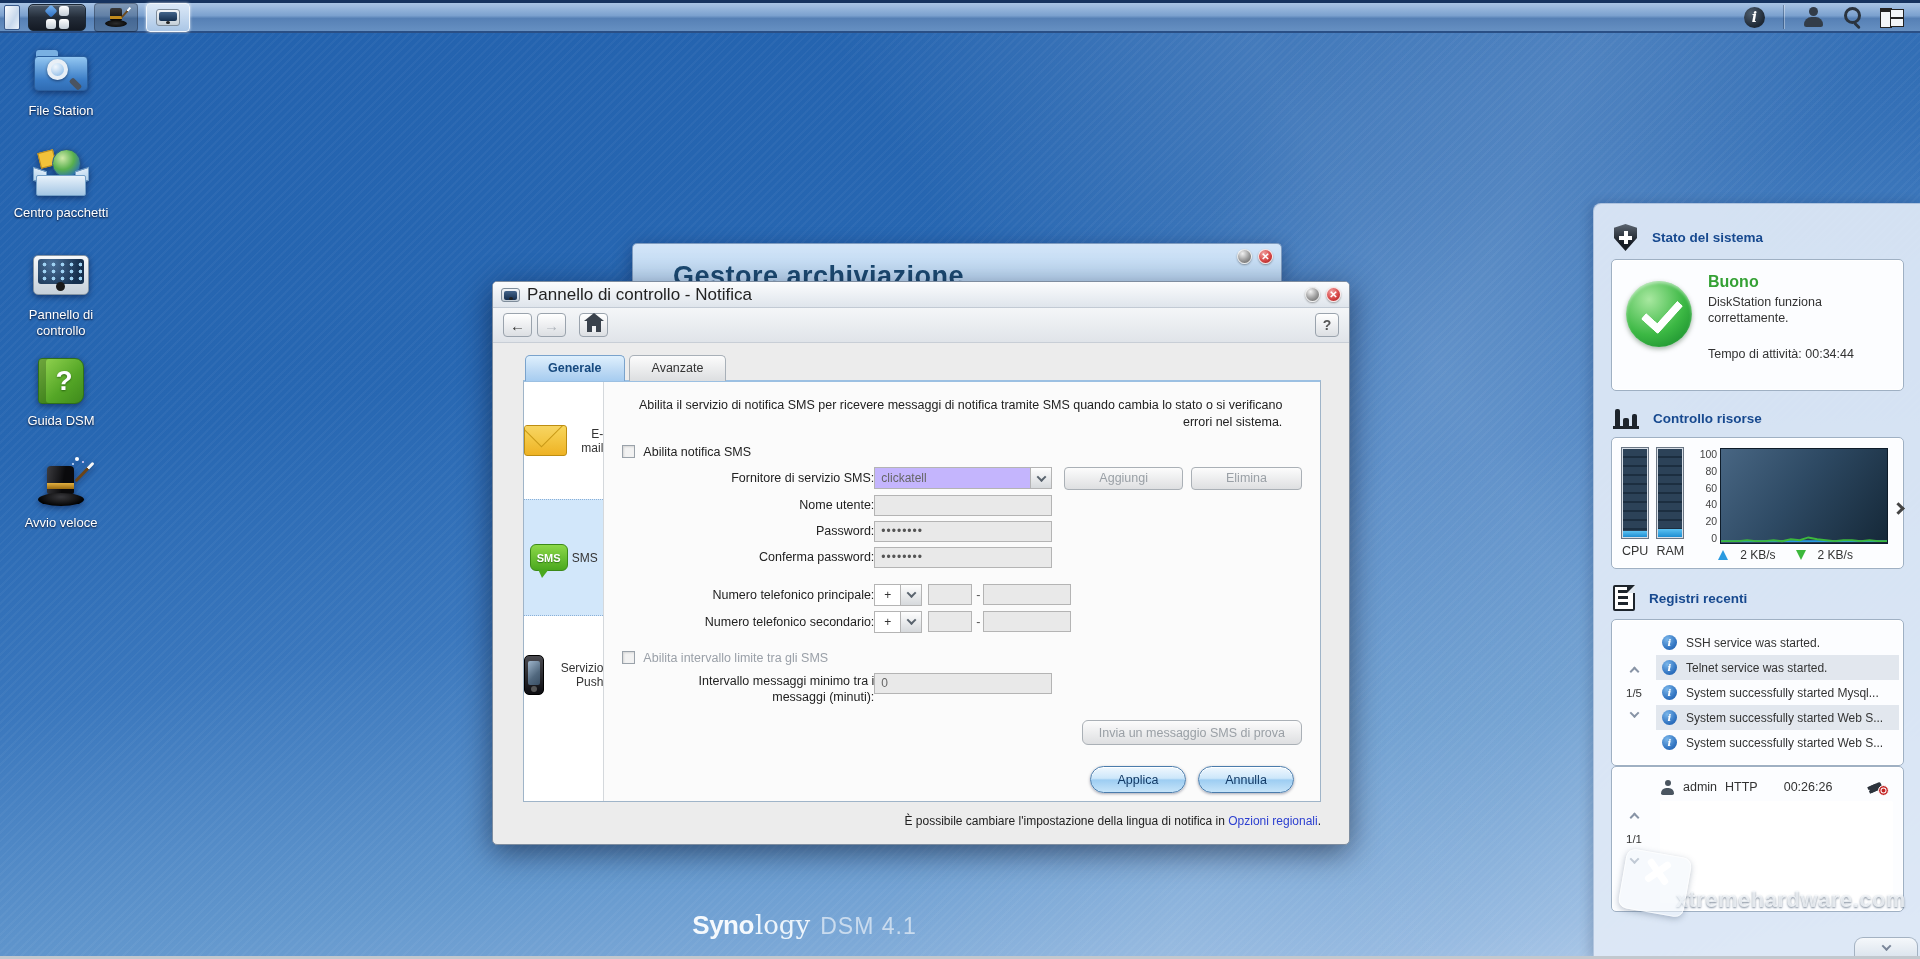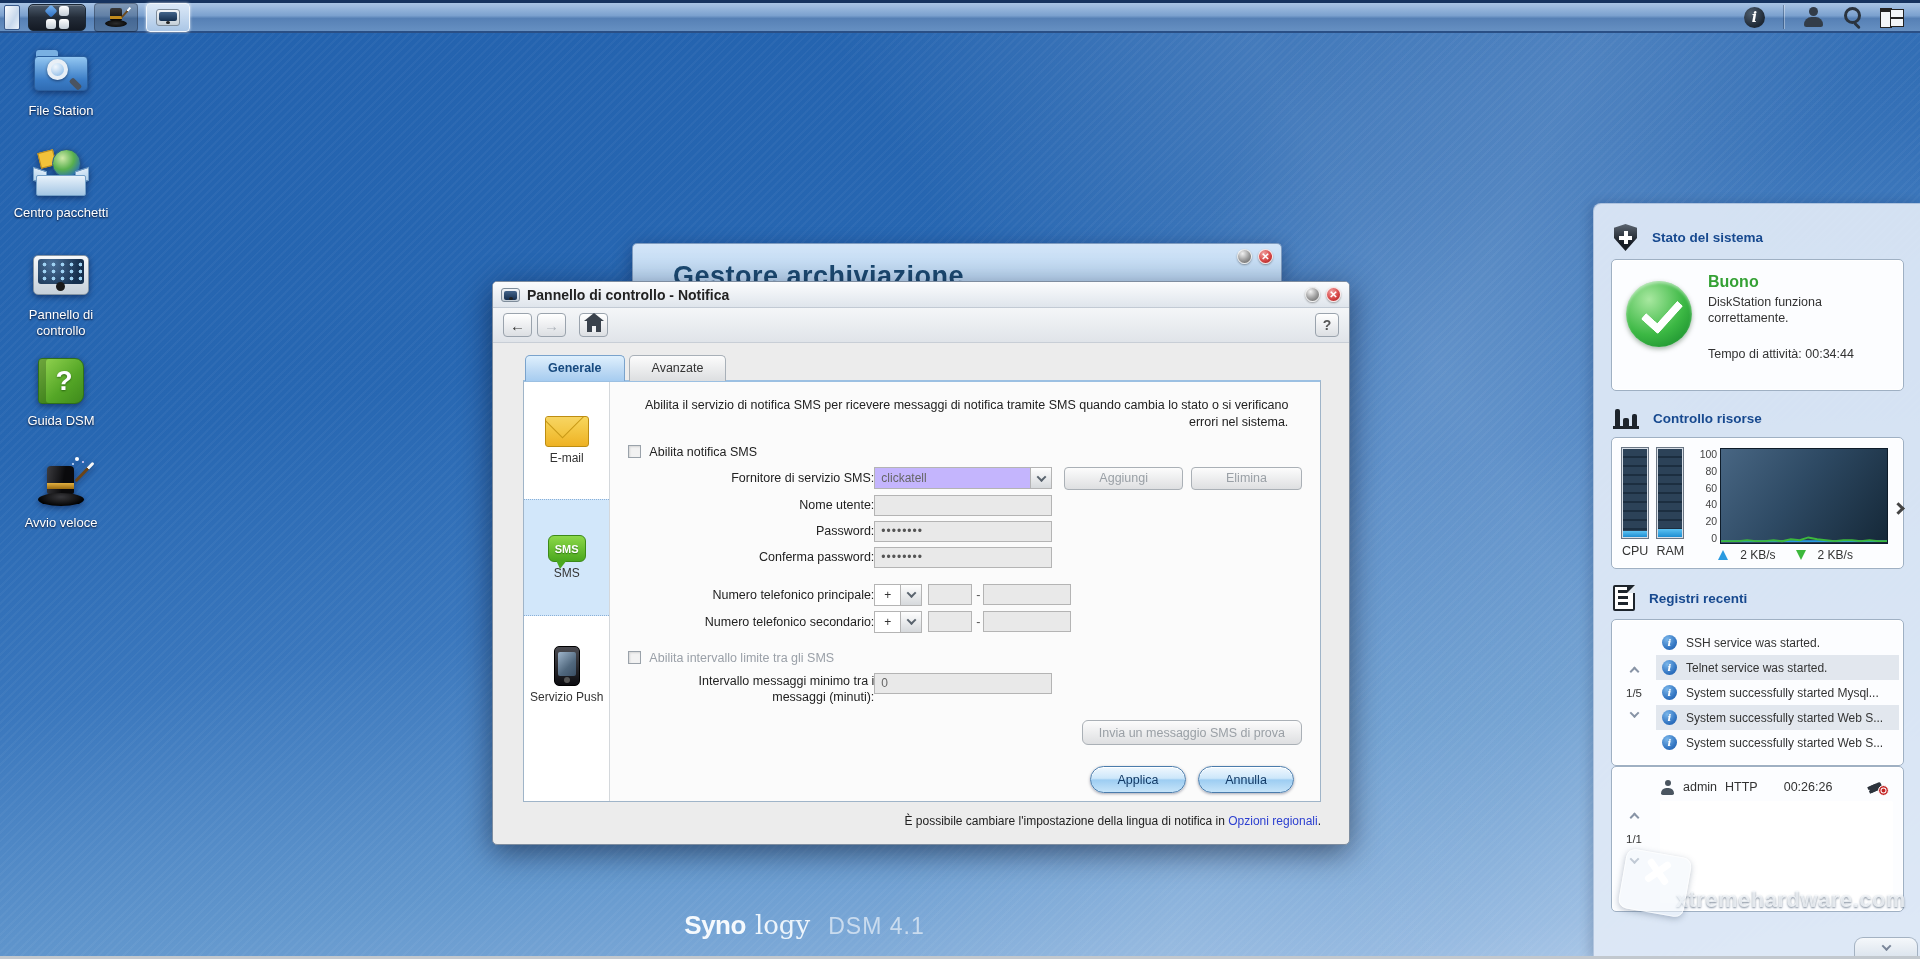--- a/index.html
+++ b/index.html
@@ -116,21 +116,21 @@
     background:radial-gradient(circle at 35% 28%, #f2f2f2, #9a9a9a 55%, #5c5c5c); box-shadow:0 1px 2px rgba(0,0,0,.35); }
   .close-btn { width:15px; height:15px; border-radius:50%; border:1px solid rgba(255,255,255,.85);
     background:radial-gradient(circle at 35% 28%, #f0a0a0, #d84848 55%, #a01818); box-shadow:0 1px 2px rgba(0,0,0,.35);
     color:#fff; font-size:10px; font-weight:bold; line-height:13px; text-align:center; }
 
   
   #dialog { position:absolute; left:492px; top:281px; width:858px; height:564px; z-index:20;
     border:1px solid #7e8da0; border-radius:5px; background:#ececec; box-shadow:0 8px 30px rgba(0,5,25,.5); }
   .dlg-titlebar { height:26px; border-radius:4px 4px 0 0; background:linear-gradient(#fbfcfd,#dfe5ec);
     border-bottom:1px solid #c2cad4; display:flex; align-items:center; padding:0 8px; gap:7px; position:relative; }
-  .dlg-title { font-size:14px; font-weight:bold; color:#222; }
+  .dlg-title { font-size:17px; font-weight:normal; color:#222; }
   .dlg-titlebar .win-ctrls { top:5px; }
   .dlg-toolbar { height:35px; background:linear-gradient(#f4f6f8,#e0e4e9); border-bottom:1px solid #c8ced6;
     display:flex; align-items:center; gap:5px; padding:0 10px; position:relative; }
   .nav-btn { width:29px; height:24px; border:1px solid #9aa3ad; border-radius:4px; background:linear-gradient(#ffffff,#dcdfe3);
     display:flex; align-items:center; justify-content:center; font-size:15px; font-weight:bold; color:#333; }
   .nav-btn.disabled { color:#b0b5bb; }
   .nav-btn.home { margin-left:8px; }
   .home-glyph { position:relative; width:14px; height:11px; margin-top:3px; background:#3a424c; }
   .home-glyph::before { content:""; position:absolute; left:-3px; top:-8px; border-left:10px solid transparent; border-right:10px solid transparent; border-bottom:8px solid #3a424c; }
   .home-glyph::after { content:""; position:absolute; left:5px; bottom:0; width:4px; height:6px; background:#f0f2f4; }
@@ -138,42 +138,42 @@
     background:linear-gradient(#ffffff,#dcdfe3); color:#555; font-size:14px; font-weight:bold; display:flex; align-items:center; justify-content:center; }
 
   .dlg-body { padding:12px 28px 0 30px; position:relative;text-align:right; }
   .tab-row { display:flex; gap:4px; margin-bottom:-1px; position:relative; z-index:2; padding-left:2px; }
   .tab { padding:5px 22px 6px; font-size:12.5px; border:1px solid #a8b0b8; border-bottom:none; border-radius:5px 5px 0 0;
     background:linear-gradient(#fcfcfc,#dcdee0); color:#333; }
   .tab.active { background:linear-gradient(#dff0fd 0%, #bcd9f4 60%, #a6ccf0 100%); border-color:#7aa3cc; color:#16497e; font-weight:bold; }
 
   .content-box { position:relative; height:422px; background:#fbfbfb; border:1px solid #9fb4c8; border-top:2px solid #9cc0e2; display:flex; }
   .dlg-sidebar { width:141px; background:#fff; border-right:1px solid #d4d8dc; display:flex; flex-direction:column; }
-  .side-item { height:117px; display:flex; flex-direction:column; align-items:center; justify-content:center; gap:4px; }
+  .side-item { height:117px; display:flex; flex-direction:row; align-items:center; justify-content:center; gap:4px; }
   .side-item.selected { background:#d2e7fa; border-top:1px dotted #8ab0d8; border-bottom:1px dotted #8ab0d8; }
   .side-label { font-size:12px; color:#333; }
 
   .email-ico { position:relative; width:44px; height:31px; border:1px solid #bd8d12; border-radius:3px;
     background:linear-gradient(#f8d75c,#eeb224); overflow:hidden; }
   .email-ico::before { content:""; position:absolute; top:-16px; left:1px; width:29px; height:29px; transform:rotate(45deg);
     background:linear-gradient(135deg,#fce88c,#f2c23a); border:1px solid #c99a18; }
   .sms-ico { position:relative; width:38px; height:27px; border-radius:6px; border:1px solid #3c8a18;
     background:linear-gradient(#8cd848,#4aa81e); display:flex; align-items:center; justify-content:center;
     color:#fff; font-size:11px; font-weight:bold; text-shadow:0 1px 1px rgba(0,60,0,.5); }
   .sms-ico::after { content:""; position:absolute; bottom:-8px; left:7px; border-left:4px solid transparent; border-right:7px solid transparent; border-top:9px solid #4aa81e; }
   .push-ico { position:relative; width:26px; height:40px; border-radius:5px; background:linear-gradient(#4a4a50,#0c0c10); border:1px solid #000; }
   .push-ico::before { content:""; position:absolute; top:5px; left:3px; right:3px; bottom:9px; border-radius:2px;
     background:linear-gradient(135deg,#9fb6cc,#51687e 60%,#3a4f64); }
   .push-ico::after { content:""; position:absolute; bottom:2px; left:50%; width:6px; height:6px; margin-left:-3px; border-radius:50%; background:#555; }
 
   .form-area { flex:1; padding:15px 18px 0 18px; font-size:12.5px; color:#222; position:relative; }
   .form-desc { width:660px; line-height:1.35; margin-bottom:14px; }
   .cb-row { display:flex; align-items:center; gap:8px; margin:8px 0; }
   .cbox { width:13px; height:13px; border:1px solid #9aa2aa; background:#f2f2f2; box-shadow:inset 1px 1px 2px rgba(0,0,0,.12); }
-  .frow { display:flex; align-items:center; margin:5px 0 5px 22px; }
+  .frow { display:flex; align-items:center; margin:5px 0 5px 28px; }
   .flabel { width:224px; color:#222; }
   .tfield { width:178px; height:21px; background:#e9e9e9; border:1px solid #b4b4b4; display:flex; align-items:center;
     padding:0 6px; font-size:12px; color:#666; }
   .tfield.dots { letter-spacing:1px; color:#555; }
   .tselect { width:178px; height:22px; background:#c4b5fd; border:1px solid #b4b4b4; display:flex; align-items:stretch; color:#666; }
   .tselect .sel-text { flex:1; display:flex; align-items:center; padding:0 6px; font-size:12px; }
   .sel-arrow { width:21px; border-left:1px solid #b4b4b4; background:linear-gradient(#fefefe,#d6d9dc);
     display:flex; align-items:center; justify-content:center; }
   .chev { display:inline-block; width:7px; height:7px; border-left:2px solid #5a646e; border-bottom:2px solid #5a646e; }
   .chev.down { transform:rotate(-45deg) translate(1px,-1px); }
@@ -284,21 +284,21 @@
   .wm-tile::before { content:""; position:absolute; left:18px; top:14px; width:30px; height:7px; background:rgba(255,255,255,.95); transform:rotate(45deg); border-radius:3px; }
   .wm-tile::after { content:""; position:absolute; left:18px; top:14px; width:30px; height:7px; background:rgba(255,255,255,.95); transform:rotate(-45deg); border-radius:3px; }
   .wm-text { font-size:22px; font-weight:bold; color:rgba(248,251,254,.78); text-shadow:0 1px 2px rgba(90,105,125,.75); letter-spacing:.5px; margin-left:-14px; }
 
   #collapse-tab { position:absolute; right:2px; bottom:3px; width:64px; height:19px; z-index:16;
     background:linear-gradient(#f5f8fb,#dde5ee); border:1px solid #a4b2c2; border-bottom:none; border-radius:9px 9px 0 0;
     display:flex; align-items:center; justify-content:center; }
   #collapse-tab .chev { border-color:#7a86998c; border-color:#7a8699; }
 
   
-  #branding { position:absolute; left:16px; right:327px; bottom:18px; display:flex; align-items:baseline; justify-content:center; gap:18px; z-index:4; }
+  #branding { position:absolute; left:16px; right:327px; bottom:18px; display:flex; align-items:baseline; justify-content:center; gap:10px; z-index:4; }
   .logo-bold { font-size:26px; font-weight:bold; color:rgba(252,254,255,.95); letter-spacing:-.5px; }
   .logo-serif { font-family:"DejaVu Serif", serif; font-size:26px; color:rgba(250,253,255,.9); margin-left:-9px; }
   .logo-ver { font-size:23px; color:rgba(215,228,242,.85); letter-spacing:1px; }
 
   #bottom-strip { position:absolute; left:0; right:0; bottom:0; height:3px; background:#c2c8ce; z-index:40; }
 </style>
 </head>
 <body>
 
 <div id="screen">

